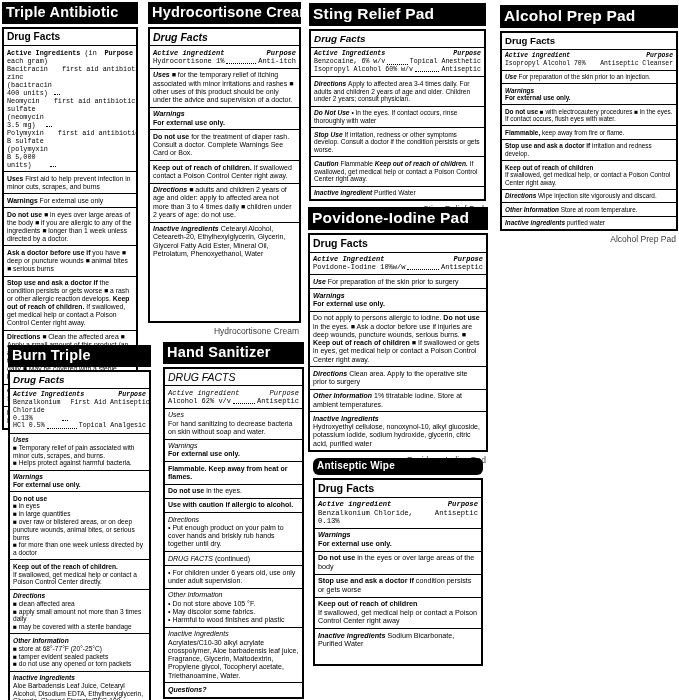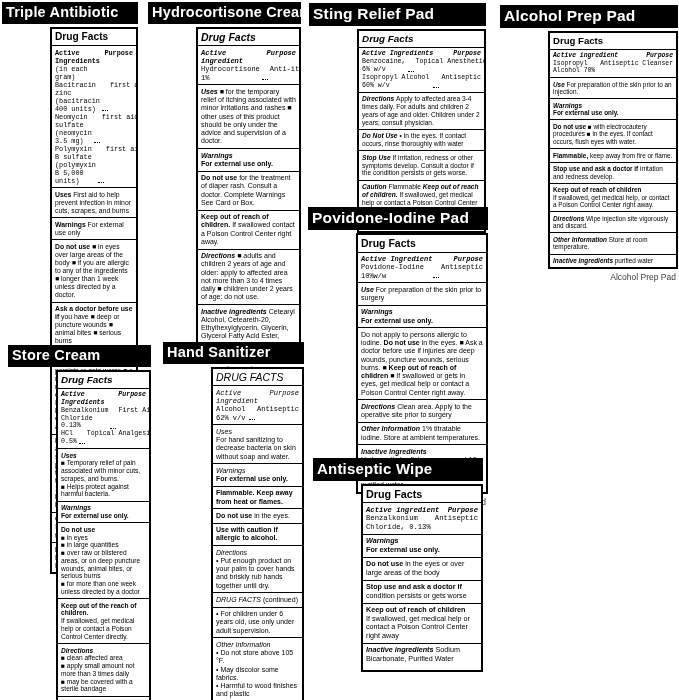--- a/index.html
+++ b/index.html
@@ -1,21 +1,21 @@
 <!DOCTYPE html>
 <html><head>
 <meta charset="utf-8">
 <style>
   html,body{margin:0;padding:0;background:#fff;}
   .canvas{position:relative;width:679px;height:700px;background:#ffffff;overflow:hidden;
           font-family:"Liberation Sans","DejaVu Sans",sans-serif;color:#000;}
   .panel{position:absolute;line-height:1.18;}
   .title{background:#000;color:#fff;font-weight:bold;padding:2px 4px 3px;margin-bottom:3px;
          font-size:14.5px;letter-spacing:0.2px;white-space:nowrap;overflow:hidden;}
-  .box{border:2px solid #000;background:#fff;overflow:hidden;margin-left:48px;}
+  .box{border:2px solid #000;background:#fff;overflow:hidden;}
   .sec{padding:2.5px 3px;}
   .sec + .sec{border-top:1px solid #000;}
   .sec.hd{font-size:1.5em;padding:2px 3px;}
   .caption{text-align:right;font-size:8.5px;color:#3a3a3a;margin-top:3px;padding-right:2px;}
   .flow{text-align:left;}
   .split{display:flex;align-items:baseline;font-family:Liberation Mono, monospace;}
   .split.nodots{justify-content:space-between;}
   .split .right{text-align:center;white-space:nowrap;}
   .leader{flex:1;min-width:6px;border-bottom:1px dotted #000;margin:0 2px 1.5px;align-self:flex-end;}
   .s-b{font-weight:bold;}
@@ -30,21 +30,21 @@
   .p-sting    {left:309px;top:3px;   width:177px;font-size:6.6px;}
   .p-sting    .title{font-size:15.5px;}
   .p-sting    .box{min-height:135px;}
   .p-alcohol  {left:500px;top:5px;   width:178px;font-size:6.4px;}
   .p-alcohol  .title{font-size:15.5px;}
   .p-alcohol  .box{min-height:137px;}
   .p-povidone {left:308px;top:207px; width:180px;font-size:7px;}
   .p-povidone .title{font-size:15.5px;}
   .p-povidone .box{min-height:202px;}
   .p-wipe     {left:313px;top:458px; width:170px;font-size:7.2px;}
-  .p-wipe     .title{font-size:15px;}
+  .p-wipe     .title{font-size:10px;border-radius:6px;}
   .p-wipe     .box{min-height:184px;}
   .p-burn     {left:8px;  top:345px; width:143px;font-size:6.6px;}
   .p-burn     .box{min-height:305px;}
   .p-hand     {left:163px;top:342px; width:141px;font-size:7px;}
   .p-hand     .box{min-height:298px;}
 </style>
 </head>
 <body>
 
 <div class="canvas">
@@ -308,21 +308,21 @@
           <div class="flow"><span class="s-r">If swallowed, get medical help or contact a Poison Control Center right away</span></div>
         </div>
         <div class="sec ">
           <div class="flow"><span class="s-bi">Inactive ingredients </span><span class="s-r">Sodium Bicarbonate, Purified Water</span></div>
         </div>
       </div>
 
   </div>
 
   <div class="panel p-burn">
-    <div class="title">Store Cream</div>
+    <div class="title">Burn Triple</div>
     <div class="box">
         <div class="sec hd">
           <div class="flow"><span class="s-bi">Drug Facts</span></div>
         </div>
         <div class="sec ">
           <div class="split nodots">
             <span class="side"><span class="s-bi">Active Ingredients</span></span>
             <span class="side right"><span class="s-bi">Purpose</span></span>
           </div>
           <div class="split">

